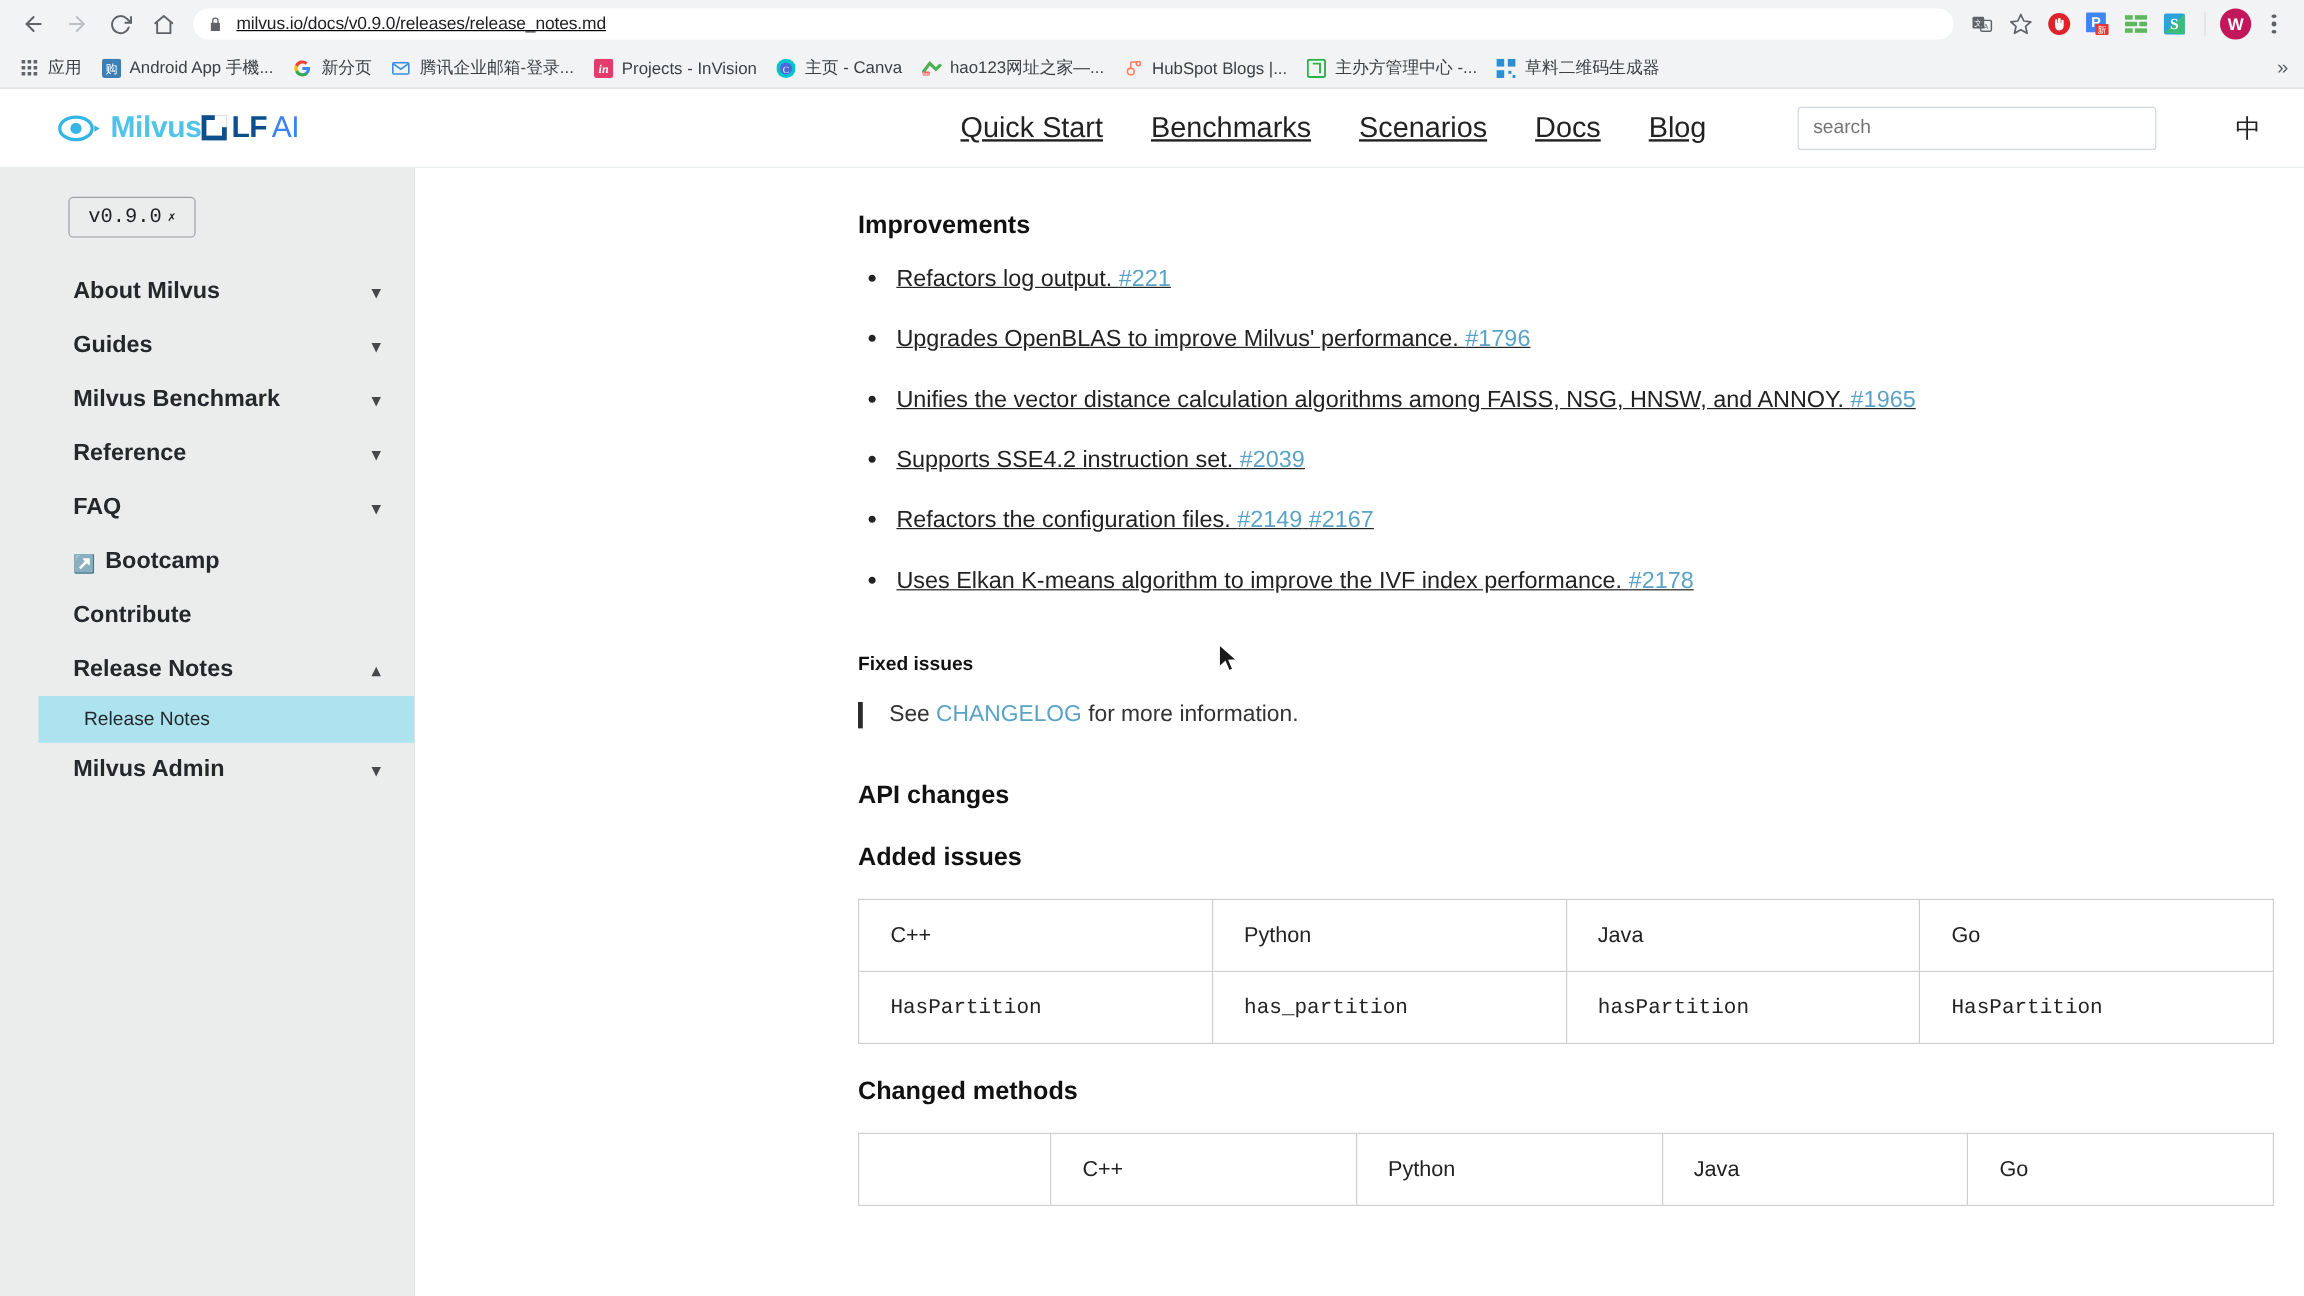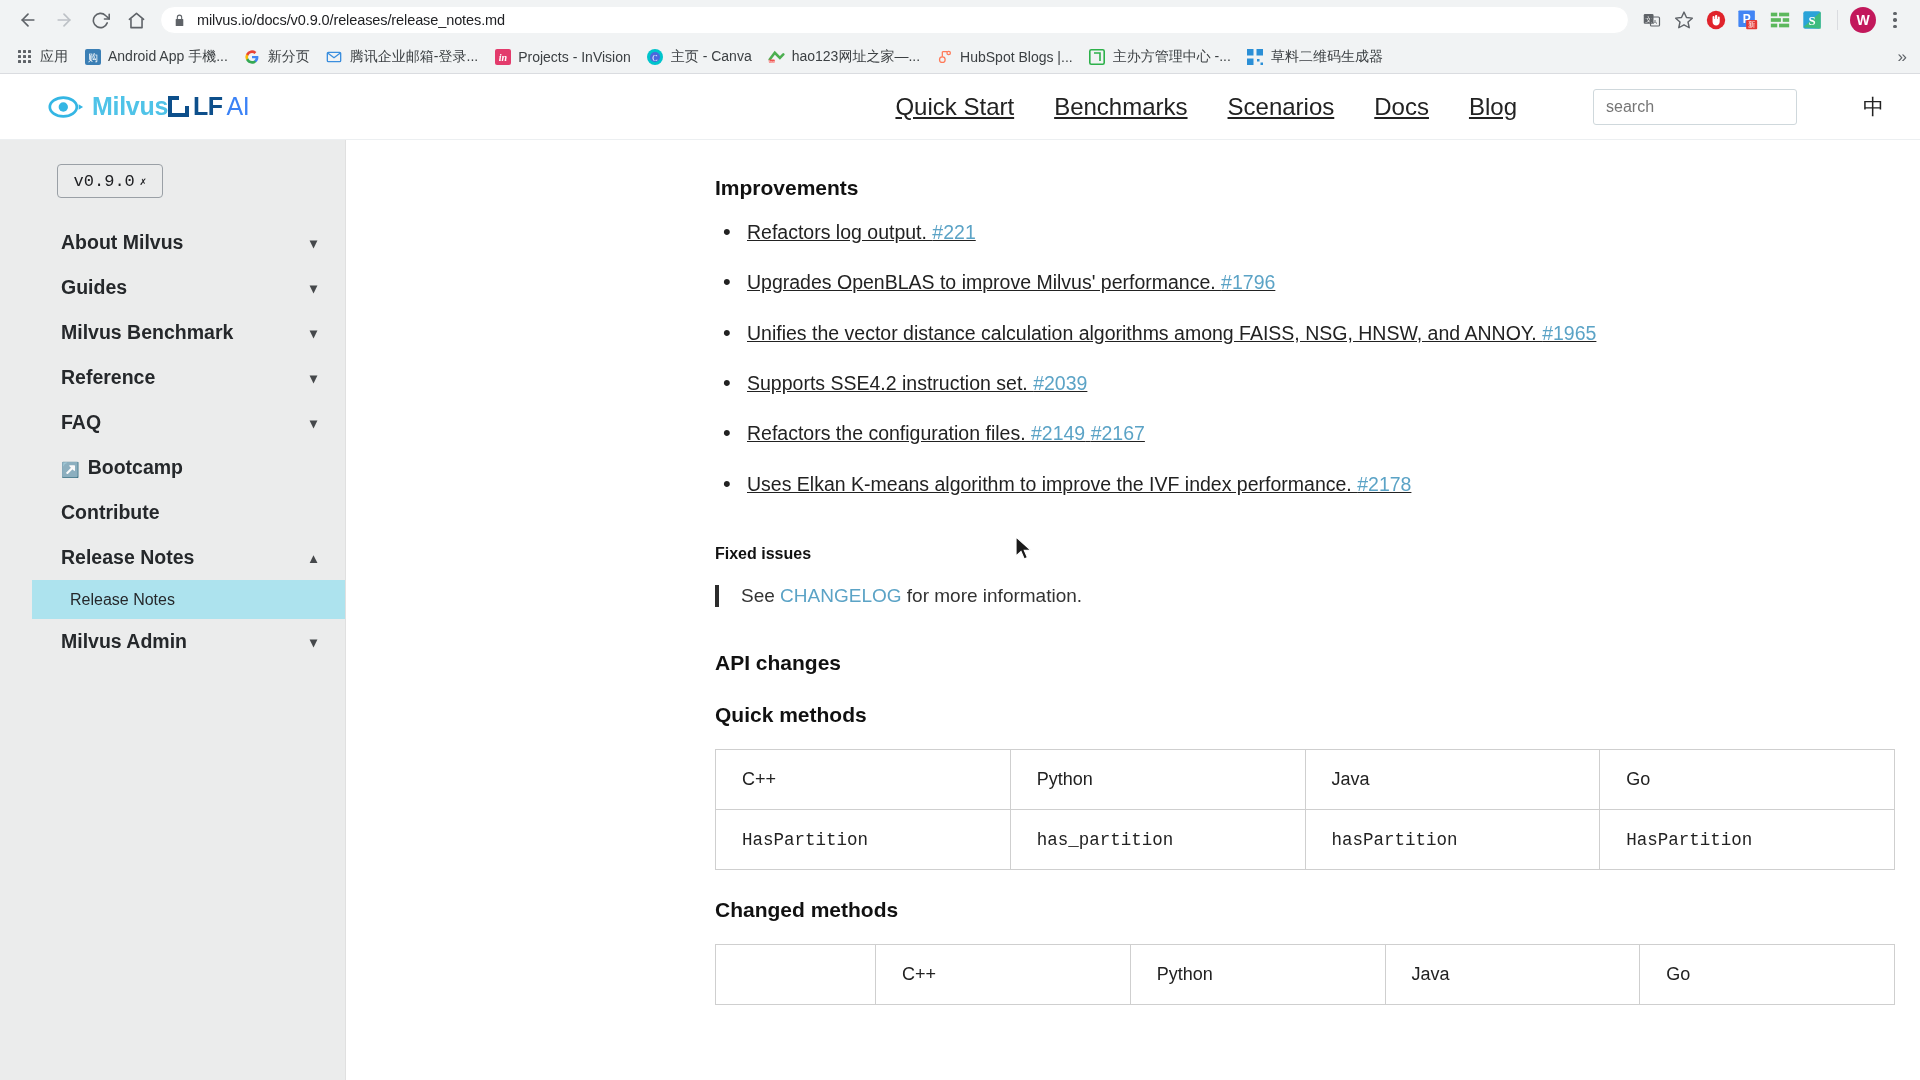--- a/index.html
+++ b/index.html
@@ -21,20 +21,21 @@
     width: 36px; height: 36px; display: flex; align-items: center; justify-content: center;
     color: #5f6368; border-radius: 50%;
   }
   .nav-btn svg { display:block; }
   .nav-btn.disabled { color: #bdc1c6; }
 
   .omnibox {
     flex: 1; height: 28px; background: #fff; border-radius: 14px;
     margin: 0 8px 0 6px; display: flex; align-items: center; padding: 0 12px;
     border: 1px solid #f1f3f4;
+    text-decoration: underline;
   }
   .lock-icon { margin-right: 11px; display: flex; align-items: center; }
   .url-text { font-size: 14.5px; color: #202124; letter-spacing: -0.1px; white-space: nowrap; }
 
   .tb-icons { display: flex; align-items: center; gap: 2px; }
   .tb-icon {
     width: 30px; height: 30px; display: flex; align-items: center; justify-content: center;
     border-radius: 50%; font-size: 13px;
   }
   .ext-sep { width: 1px; height: 20px; background: #dadce0; margin: 0 8px; }
@@ -72,21 +73,21 @@
   .lfai-sq {
     width: 21px; height: 21px; border: 4px solid #0d4f8b; position: relative;
   }
   .lfai-sq::after { content:""; position:absolute; right:-4px; top:-4px; width:10px; height:10px; background:#fff; }
   .lfai-lf { font-size: 25px; font-weight: bold; color: #0d4f8b; letter-spacing: -0.5px; }
   .lfai-ai { font-size: 25px; color: #3b82f6; letter-spacing: -0.5px; }
 
   .nav { margin-left: auto; display: flex; align-items: center; gap: 40px; }
   .nav-link { font-size: 24px; color: #222; }
   .search-box {
-    margin-left: 36px; width: 204px; height: 36px; border: 1px solid #cfd8dc;
+    margin-left: 36px; width: 299px; height: 36px; border: 1px solid #cfd8dc;
     border-radius: 3px; display: flex; align-items: center; padding: 0 12px;
   }
   .search-box input {
     border: none; outline: none; width: 100%; font-size: 16px; color: #555;
     font-family: "Liberation Sans", sans-serif; background: transparent;
   }
   .lang-btn { margin-left: 26px; font-size: 21px; color: #222; }
 
   .body-wrap { flex: 1; display: flex; overflow: hidden; }
 
@@ -496,21 +497,21 @@
               <a class="issue" href="#">#2178</a> 
             </li>
           </ul>
 
           <div class="h-sec">Fixed issues</div>
           <div class="blockquote">
             <span>See </span><a class="inline" href="#">CHANGELOG</a><span> for more information.</span>
           </div>
 
           <div class="h-sub">API changes</div>
-          <div class="h-sub2">Quick methods</div>
+          <div class="h-sub2">Added issues</div>
 
           <table class="api">
             <thead>
               <tr>
                 <th>C++</th>
                 <th>Python</th>
                 <th>Java</th>
                 <th>Go</th>
               </tr>
             </thead>

